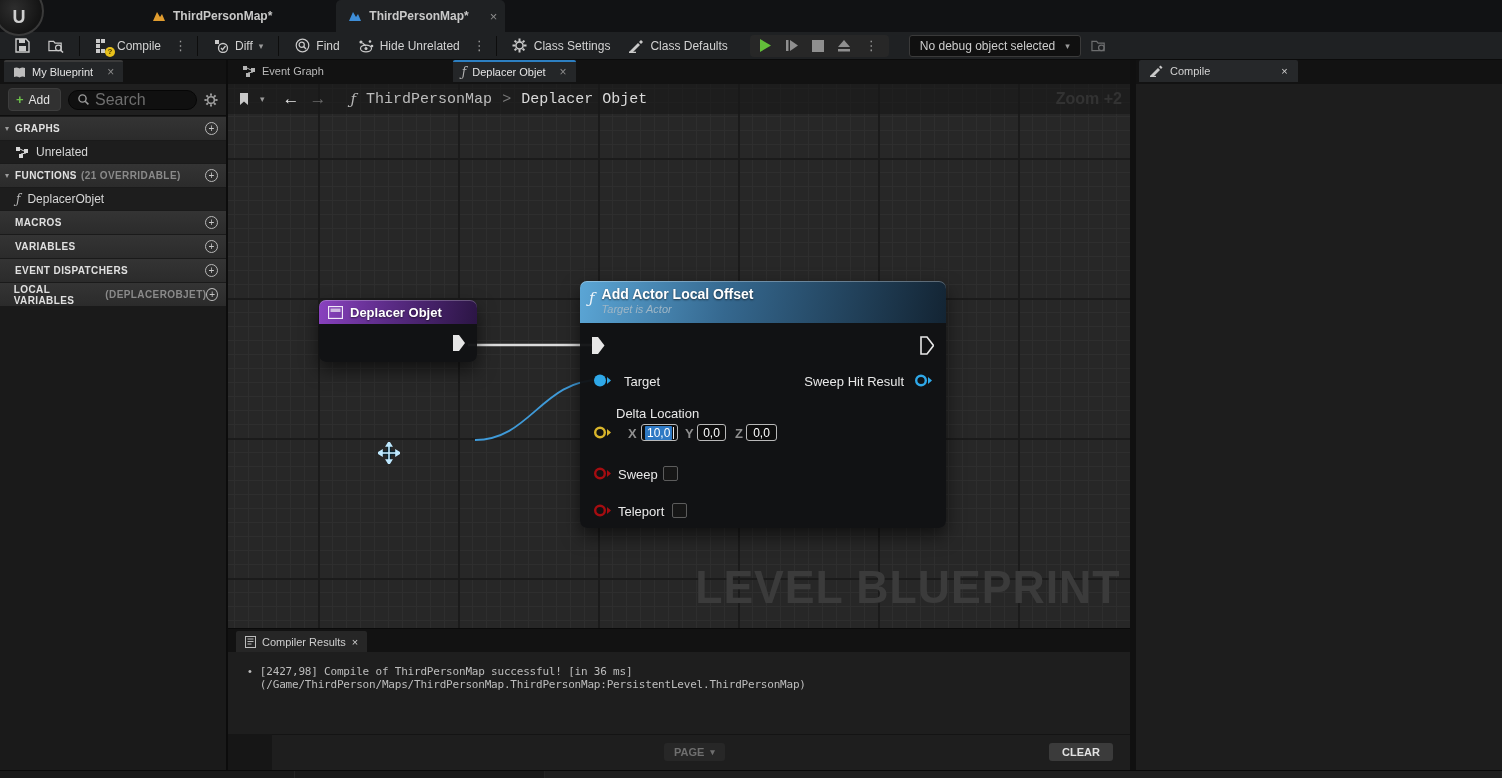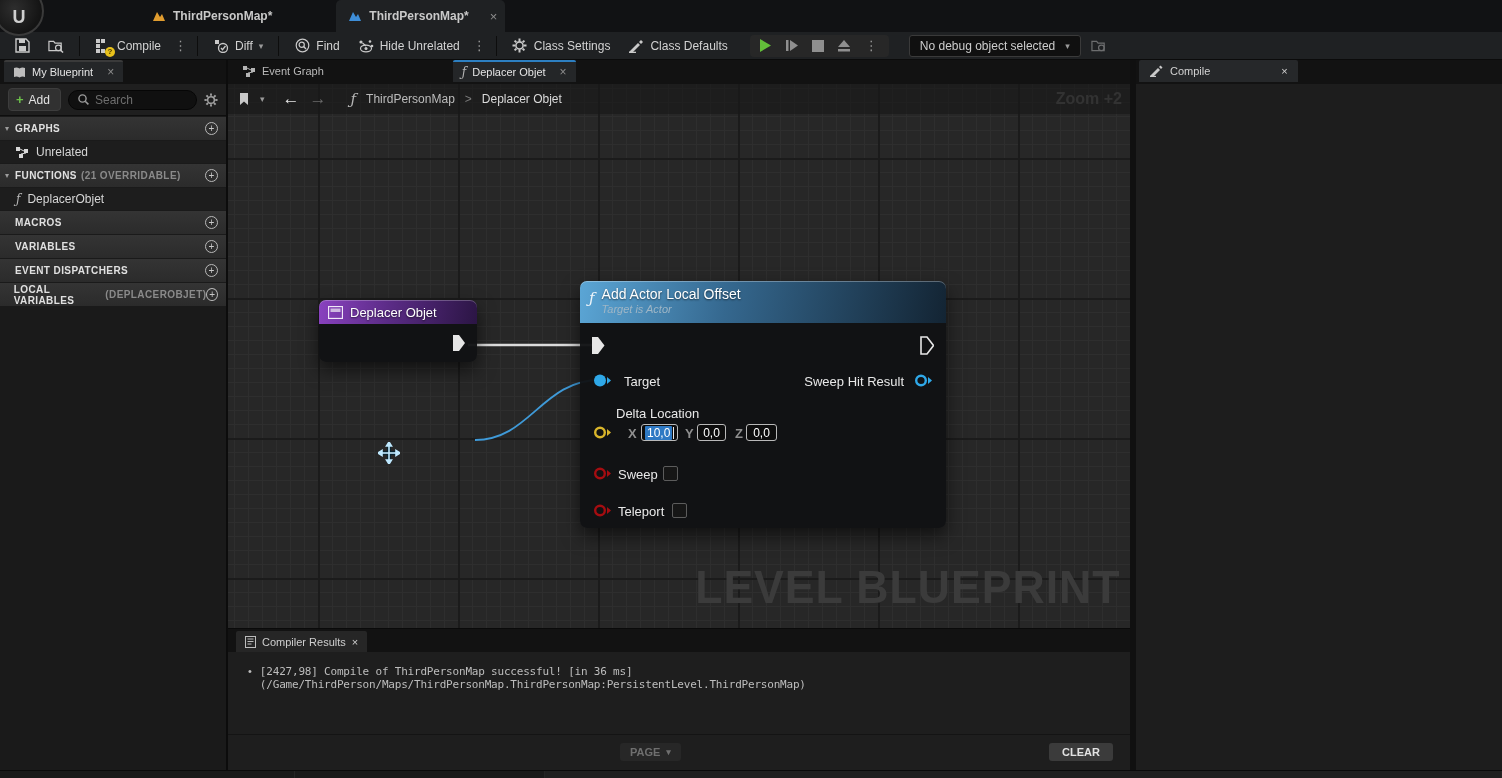--- a/index.html
+++ b/index.html
@@ -42,21 +42,21 @@
   .doc-tab { display:flex; align-items:center; gap:6px; height:22px; padding:0 9px; font-size:11px; color:#b9b9b9; cursor:pointer; }
   .doc-tab.active { background:#242628; color:#e4e4e4; border-top:2px solid #2d7fc1; border-radius:2px 2px 0 0; }
   .doc-tab .close { color:#8d8d8d; font-size:12px; margin-left:8px; }
   .fico { font-family:"DejaVu Serif", serif; font-style:italic; color:#b5b5b5; font-size:12px; }
 
   
   .sb-toolbar { height:32px; display:flex; align-items:center; gap:7px; padding:0 8px; background:#1f1f1f; border-bottom:1px solid #0e0e0e; }
   .add-btn { display:flex; align-items:center; gap:5px; background:#313131; border:1px solid #3d3d3d; border-radius:4px; padding:3px 10px 3px 7px; font-size:12px; color:#e2e2e2; cursor:pointer; }
   .add-plus { color:#6cc04a; font-weight:bold; font-size:13px; }
   .search { flex:1; display:flex; align-items:center; gap:6px; background:#101010; border:1px solid #060606; border-radius:12px; height:20px; padding:0 9px; }
-  .search input { background:transparent; border:none; outline:none; color:#fdba74; font-size:12px; width:100%; }
+  .search input { background:transparent; border:none; outline:none; color:#fdba74; font-size:16px; width:100%; }
   .search input::placeholder { color:#6e6e6e; }
   .sb-gear { color:#a0a0a0; cursor:pointer; display:flex; }
   .sb-section { height:23px; background:linear-gradient(#343434,#2b2b2b); display:flex; align-items:center; padding:0 8px 0 5px; margin-top:1px; cursor:pointer; }
   .sb-chevron { font-size:8px; color:#9c9c9c; width:10px; }
   .sb-noch { width:10px; }
   .sb-sec-label { font-size:10px; font-weight:bold; color:#e0e0e0; letter-spacing:.4px; }
   .sb-sec-dim { font-size:10px; font-weight:bold; color:#8a8a8a; letter-spacing:.4px; margin-left:4px; }
   .plus-circle { margin-left:auto; width:13px; height:13px; border:1px solid #b9b9b9; border-radius:50%; color:#c9c9c9; font-size:10px; line-height:11px; text-align:center; cursor:pointer; }
   .sb-item { height:22px; background:#1d1d1d; display:flex; align-items:center; gap:7px; padding-left:16px; font-size:12px; color:#d6d6d6; margin-top:1px; cursor:pointer; }
   .sb-rest { flex:1; background:#1a1a1a; }
@@ -67,28 +67,28 @@
     background-image:
       linear-gradient(#1b1b1b 2px, transparent 2px),
       linear-gradient(90deg, #1b1b1b 2px, transparent 2px),
       linear-gradient(#2e2e2e 1px, transparent 1px),
       linear-gradient(90deg, #2e2e2e 1px, transparent 1px);
     background-size:140px 140px,140px 140px,14px 14px,14px 14px;
     background-position:90px 74px,90px 74px,6px 4px,6px 4px; }
   .graph-toolbar { position:absolute; left:0; right:0; top:0; height:30px; background:rgba(24,24,24,.62);
     display:flex; align-items:center; gap:10px; padding:0 10px; z-index:30; }
   .nav-arrow { font-size:17px; font-weight:bold; cursor:pointer; }
-  .crumb { font-size:12px; }
+  .crumb { font-size:15px;font-family:Liberation Mono, monospace; }
   .zoomlabel { position:absolute; right:8px; top:6px; font-size:16px; font-weight:bold; color:#5d5d5d; z-index:29; }
   .watermark { position:absolute; right:10px; bottom:14px; font-size:46px; font-weight:bold; color:#3b3b3b; letter-spacing:1px; transform:scaleX(.97); transform-origin:right; z-index:1; }
   .wires { position:absolute; inset:0; z-index:5; }
 
   .gnode { position:absolute; border-radius:7px; background:rgba(17,18,20,.96); box-shadow:0 8px 18px rgba(0,0,0,.55); z-index:10; }
   .gnode-hdr { display:flex; align-items:center; gap:7px; border-radius:7px 7px 0 0; padding:0 9px; }
-  .hdr-title { font-size:13px; font-weight:normal; color:#fff; text-shadow:0 1px 2px rgba(0,0,0,.6); }
+  .hdr-title { font-size:13px; font-weight:bold; color:#fff; text-shadow:0 1px 2px rgba(0,0,0,.6); }
   .hdr-sub { font-size:11px; font-style:italic; color:#9fb6c6; }
 
   .node-deplacer { left:91px; top:216px; width:158px; height:62px; }
   .node-deplacer .gnode-hdr { height:24px; background:linear-gradient(100deg,#8a42c0 0%,#5a2b85 45%,#2b1544 100%); box-shadow:inset 0 1px 0 rgba(255,255,255,.25); }
   .node-deplacer .pin-exec { position:absolute; right:11px; top:34px; }
 
   .node-offset { left:352px; top:197px; width:366px; height:247px; }
   .node-offset .gnode-hdr { height:42px; background:linear-gradient(100deg,#5ba6d6 0%,#35688f 40%,#132433 100%); box-shadow:inset 0 1px 0 rgba(255,255,255,.3); align-items:flex-start; padding-top:5px; }
   .hdr2 { display:flex; flex-direction:column; gap:1px; }
   .abs { position:absolute; }
@@ -105,21 +105,21 @@
   .moncube-title { position:absolute; left:36px; top:5px; font-size:13px; font-weight:bold; color:#f2f2f2; }
   .moncube-sub { position:absolute; left:35px; top:20px; font-size:12px; font-style:italic; color:#93a3ad; }
 
   
   .compiler-tabs { height:24px; background:#121212; display:flex; align-items:flex-end; border-top:1px solid #0a0a0a; }
   .comp-tab { display:flex; align-items:center; gap:6px; height:21px; background:#262626; padding:0 9px; font-size:11px; color:#cfcfcf; border-radius:2px 2px 0 0; margin-left:8px; cursor:pointer; }
   .compiler-body { height:82px; background:#1e1e1e; padding:13px 0 0 20px; }
   .comp-row { display:flex; gap:8px; align-items:flex-start; }
   .comp-bullet { color:#bdbdbd; font-size:11px; line-height:13px; }
   .comp-msg { font-family:"DejaVu Sans Mono", monospace; font-size:11px; color:#bdbdbd; letter-spacing:-.2px; }
-  .bottom-bar { position:relative; height:36px; background:#1e1e1e; border-top:1px solid #141414; }
+  .bottom-bar { position:relative; height:36px; background:#1e1e1e; border-top:1px solid #141414;margin-left:44px; }
   .page-btn { position:absolute; left:392px; top:8px; display:flex; align-items:center; gap:6px; background:#272727; border-radius:3px; padding:3px 10px; font-size:11px; font-weight:bold; color:#6f6f6f; cursor:pointer; }
   .clear-btn { position:absolute; right:17px; top:8px; background:#3b3b3b; border-radius:3px; padding:3px 13px; font-size:11px; font-weight:bold; color:#e2e2e2; cursor:pointer; }
 
   
   .rp-tab { display:flex; align-items:center; gap:7px; height:22px; background:#26282a; padding:0 10px; font-size:11px; color:#d2d2d2; margin-left:3px; border-radius:2px 2px 0 0; cursor:pointer; }
   .rp-body { flex:1; background:#1d1d1d; }
 
   
   .statusbar { height:8px; background:#191919; border-top:1px solid #0a0a0a; display:flex; }
   .statusbar div { border-right:1px solid #242424; }

